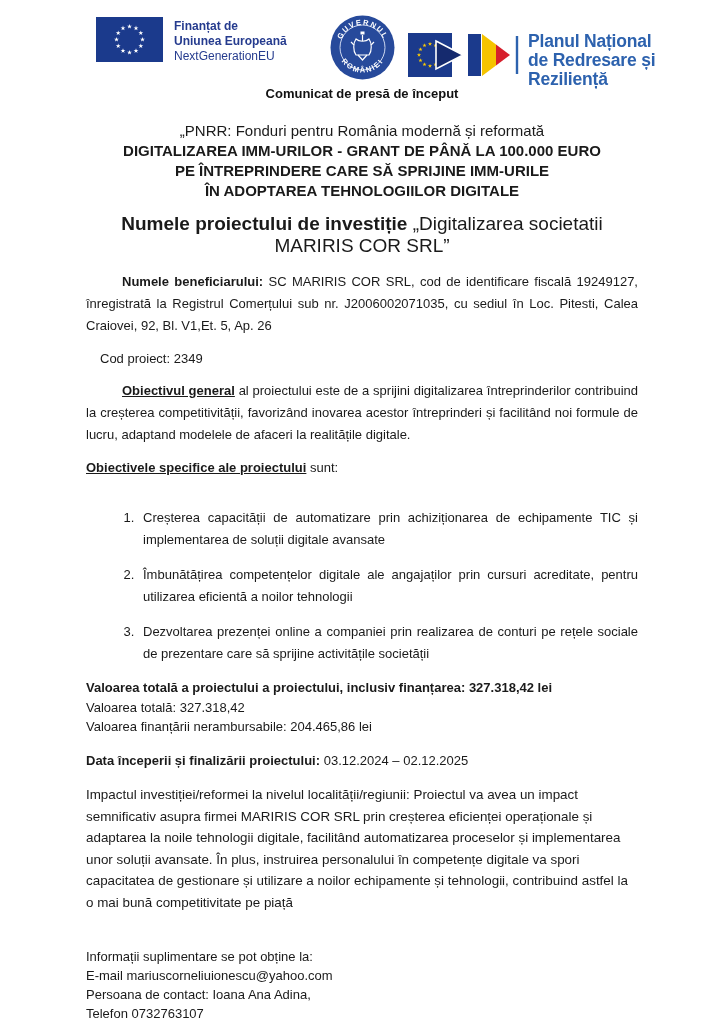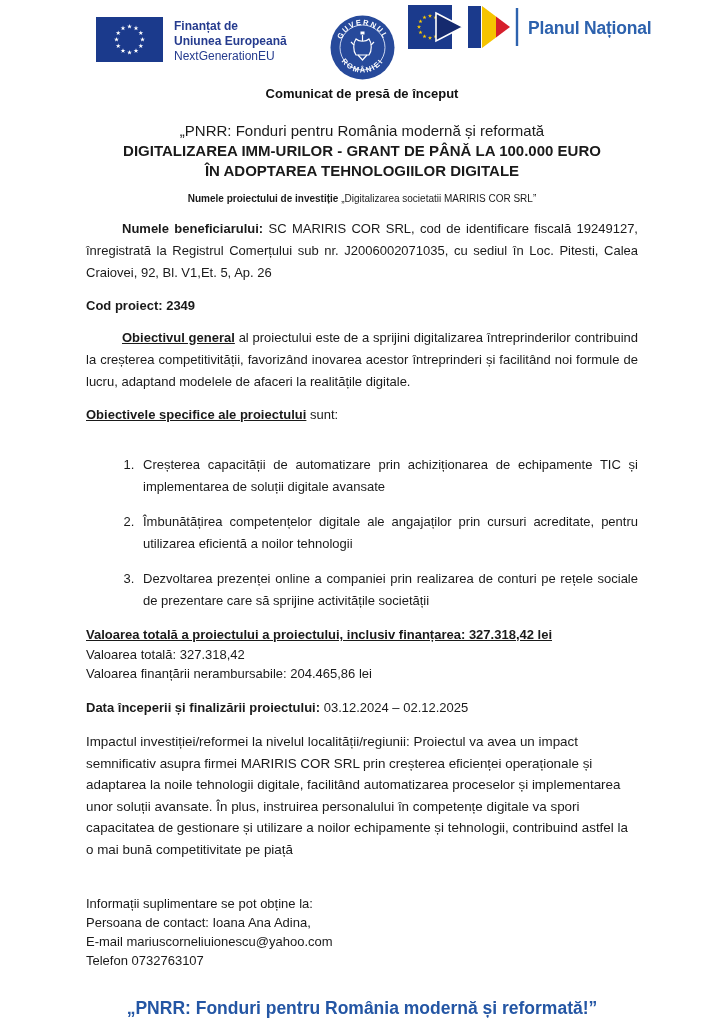--- a/index.html
+++ b/index.html
@@ -5,38 +5,38 @@
   html,body{margin:0;padding:0;background:#fff;}
   .page{position:relative;width:724px;height:1024px;background:#fff;overflow:hidden;
         font-family:"Liberation Sans",sans-serif;font-size:13px;color:#1a1a1a;}
   .content{padding:0 86px;}
   
   .hdr{position:relative;height:84px;}
   .eu-logo{position:absolute;left:96px;top:17px;display:flex;align-items:flex-start;gap:11px;}
   .eu-txt{font-size:12px;line-height:15px;color:#253b8e;padding-top:2px;}
   .eu-txt .b{font-weight:bold;}
   .gov-seal{position:absolute;left:330px;top:15px;}
-  .pnrr{position:absolute;left:408px;top:4px;display:flex;align-items:center;gap:8px;}
+  .pnrr{position:absolute;left:408px;top:32px;display:flex;gap:8px;}
   .pnrr-txt{font-size:17.5px;line-height:19px;font-weight:bold;color:#2d62ae;letter-spacing:-0.2px;}
   
   .doc-title{margin:2px 0 20px;text-align:center;font-size:13px;font-weight:bold;color:#111;}
   .intro{text-align:center;line-height:20px;font-size:15px;}
   .intro .caps{font-weight:bold;}
-  .proj-name{margin:12px 0 0;text-align:center;font-size:10px;}
+  .proj-name{margin:12px 0 0;text-align:center;font-size:19px;}
   
   p{margin:0;}
   .just{text-align:justify;line-height:22px;}
   .ind{text-indent:36px;}
   .bu{font-weight:bold;text-decoration:underline;}
   .sec{margin-top:14px;}
-  .code{margin-top:14px;font-weight:bold;}
+  .code{margin-top:14px;font-weight:normal;margin-left:14px;}
   ol{margin:32px 0 0;padding-left:52px;}
   li{padding-left:5px;text-align:justify;line-height:22px;margin-bottom:13px;}
   .vals{margin-top:6px;line-height:19.5px;}
-  .vbold{font-weight:bold;text-decoration:underline;}
+  .vbold{font-weight:bold;}
   .dates{margin-top:14px;line-height:19.5px;}
   .impact{margin-top:14px;line-height:21.5px;font-size:13.4px;}
   .contact{margin-top:34px;line-height:19px;}
   
   .slogan{margin-top:28px;text-align:center;font-size:17.5px;font-weight:bold;color:#2456a4;}
 </style>
 </head>
 <body>
 
 <div class="page">
@@ -112,31 +112,33 @@
             <use href="#star-y" transform="translate(16.5,13.5)"></use>
           <polygon points="28,9 55,23 28,37" fill="#152a6e" stroke="#ffffff" stroke-width="1.6"></polygon>
           <rect x="60" y="2" width="13" height="42" fill="#1b3a8c"></rect>
           <polygon points="74,2 74,44 88,33.6 88,12.4" fill="#f5c400"></polygon>
           <polygon points="88,12.4 88,33.6 102,23" fill="#d61f2c"></polygon>
           <line x1="109" y1="4" x2="109" y2="42" stroke="#2d62ae" stroke-width="2.4"></line>
         </svg>
       </span>
       <div class="pnrr-txt">
         <div>Planul Național</div>
+        <div>de Redresare și Reziliență</div>
       </div>
     </div>
   </div>
 
   <div class="doc-title">Comunicat de presă de început</div>
 
   <div class="content">
 
     <div class="intro">
       <div>„PNRR: Fonduri pentru România modernă și reformată</div>
       <div class="caps">DIGITALIZAREA IMM-URILOR - GRANT DE PÂNĂ LA 100.000 EURO</div>
+      <div class="caps">PE ÎNTREPRINDERE CARE SĂ SPRIJINE IMM-URILE</div>
       <div class="caps">ÎN ADOPTAREA TEHNOLOGIILOR DIGITALE</div>
     </div>
 
     <p class="proj-name">
       <b>Numele proiectului de investiție</b>
       <span>„Digitalizarea societatii MARIRIS COR SRL”</span>
     </p>
 
     <p class="just ind sec">
       <b>Numele beneficiarului:</b>
@@ -168,22 +170,22 @@
 
     <p class="dates">
       <b>Data începerii și finalizării proiectului:</b>
       <span>03.12.2024 – 02.12.2025</span>
     </p>
 
     <p class="impact">Impactul investiției/reformei la nivelul localității/regiunii: Proiectul va avea un impact semnificativ asupra firmei MARIRIS COR SRL prin creșterea eficienței operaționale și adaptarea la noile tehnologii digitale, facilitând automatizarea proceselor și implementarea unor soluții avansate. În plus, instruirea personalului în competențe digitale va spori capacitatea de gestionare și utilizare a noilor echipamente și tehnologii, contribuind astfel la o mai bună competitivitate pe piață</p>
 
     <div class="contact">
       <div>Informații suplimentare se pot obține la:</div>
+      <div>E-mail mariuscorneliuionescu@yahoo.com</div>
       <div>Persoana de contact: Ioana Ana Adina,</div>
-      <div>E-mail mariuscorneliuionescu@yahoo.com</div>
       <div>Telefon 0732763107</div>
     </div>
   </div>
 
   <div>
     <div class="slogan">„PNRR: Fonduri pentru România modernă și reformată!”</div>
 
   </div>
 
 </div>

